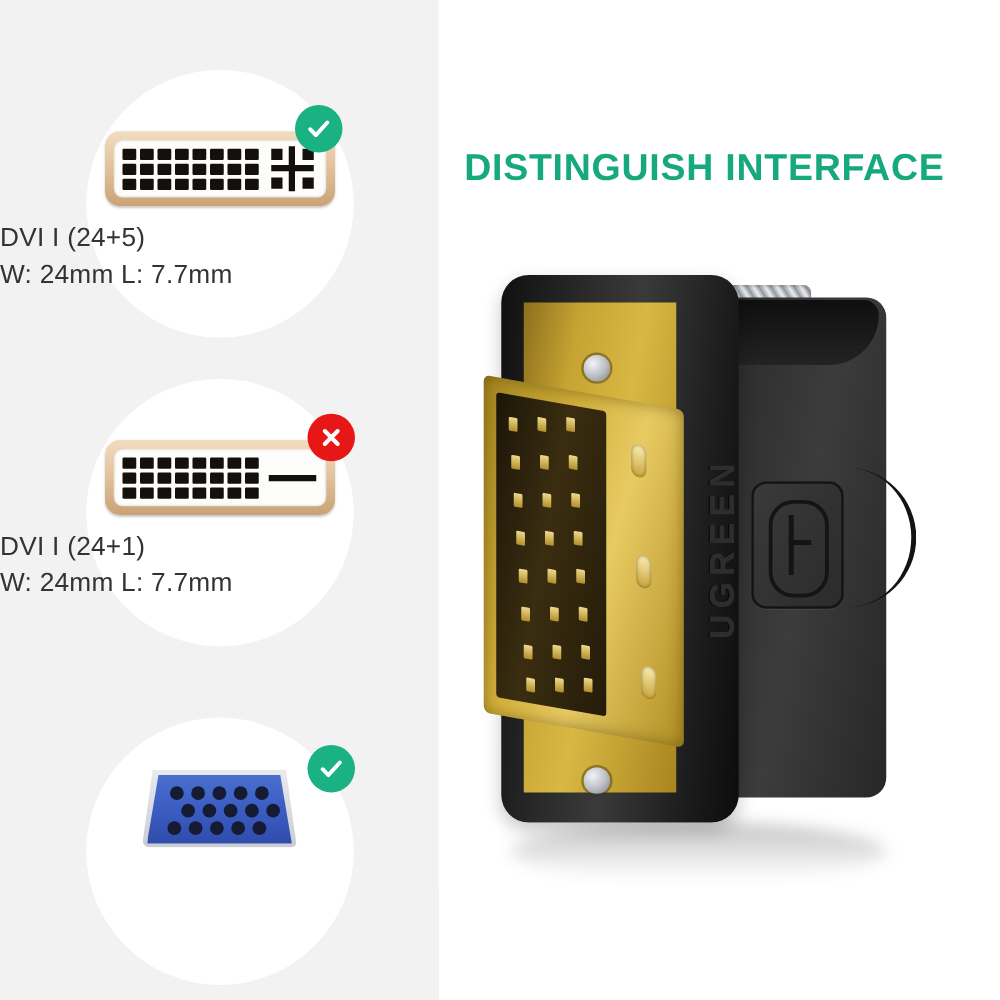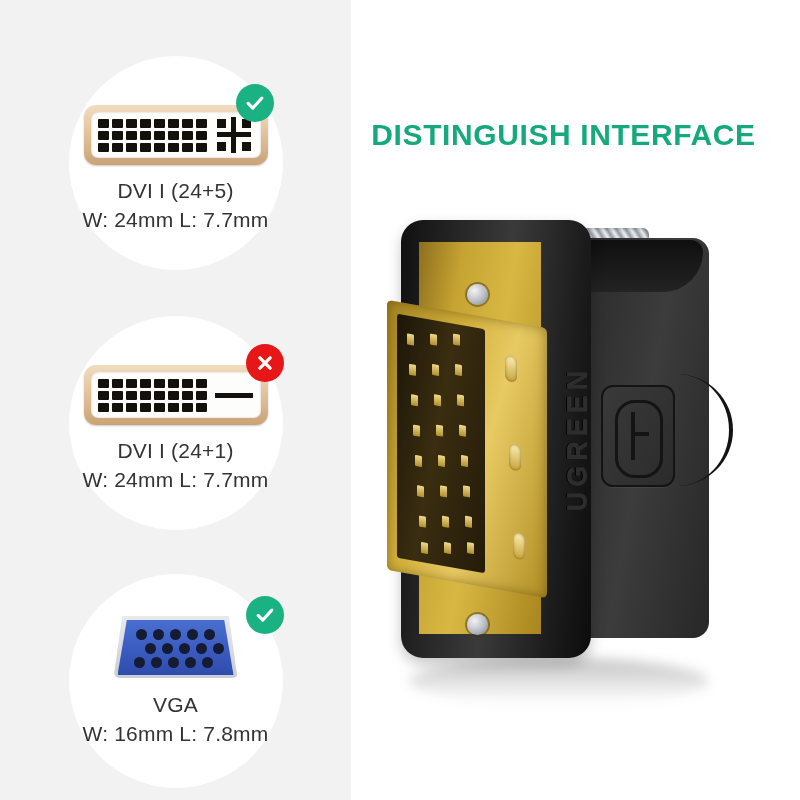--- a/index.html
+++ b/index.html
@@ -28,21 +28,21 @@
     height: 800px;
     background: #f2f2f2;
   }
   .conn-card {
     position: absolute;
     left: 0;
     width: 351px;
     height: 258px;
   }
   .conn-card.c1 { top: 48px; }
-  .conn-card.c2 { top: 308px; }
+  .conn-card.c2 { top: 295px; }
   .conn-card.c3 { top: 566px; }
 
   .halo {
     position: absolute;
     left: 50%;
     top: 8px;
     transform: translateX(-50%);
     width: 214px;
     height: 214px;
     border-radius: 50%;
@@ -180,21 +180,20 @@
   }
   .badge.ok  { background: #1ab183; }
   .badge.bad { background: #e81717; }
   .badge svg { display: block; }
 
   
   .caption {
     position: absolute;
     left: 0;
     right: 0;
-    text-align: center;
     color: #333333;
   }
   .caption .name {
     font-size: 21px;
     letter-spacing: 0.2px;
     line-height: 1.25;
   }
   .caption .dims {
     font-size: 21px;
     letter-spacing: 0.2px;
@@ -542,24 +541,20 @@
           <span class="vga-pin" style="left:88px; top:41px;"></span>
         </div>
       </div>
 
       <div class="badge ok" style="left:246px; top:30px;">
         <svg width="22" height="22" viewBox="0 0 24 24">
           <path d="M4.5 12.4l5 5.2L19.5 6.6" fill="none" stroke="#ffffff" stroke-width="3.4" stroke-linecap="round" stroke-linejoin="round"></path>
         </svg>
       </div>
 
-      <div class="caption" style="top:126px;">
-        <div class="name">VGA</div>
-        <div class="dims">W: 16mm L: 7.8mm</div>
-      </div>
     </div>
   </div>
 
   <div class="right-panel">
 
     <div class="headline">DISTINGUISH INTERFACE</div>
 
     <div class="product">
       <div class="p-reflect"></div>
 

